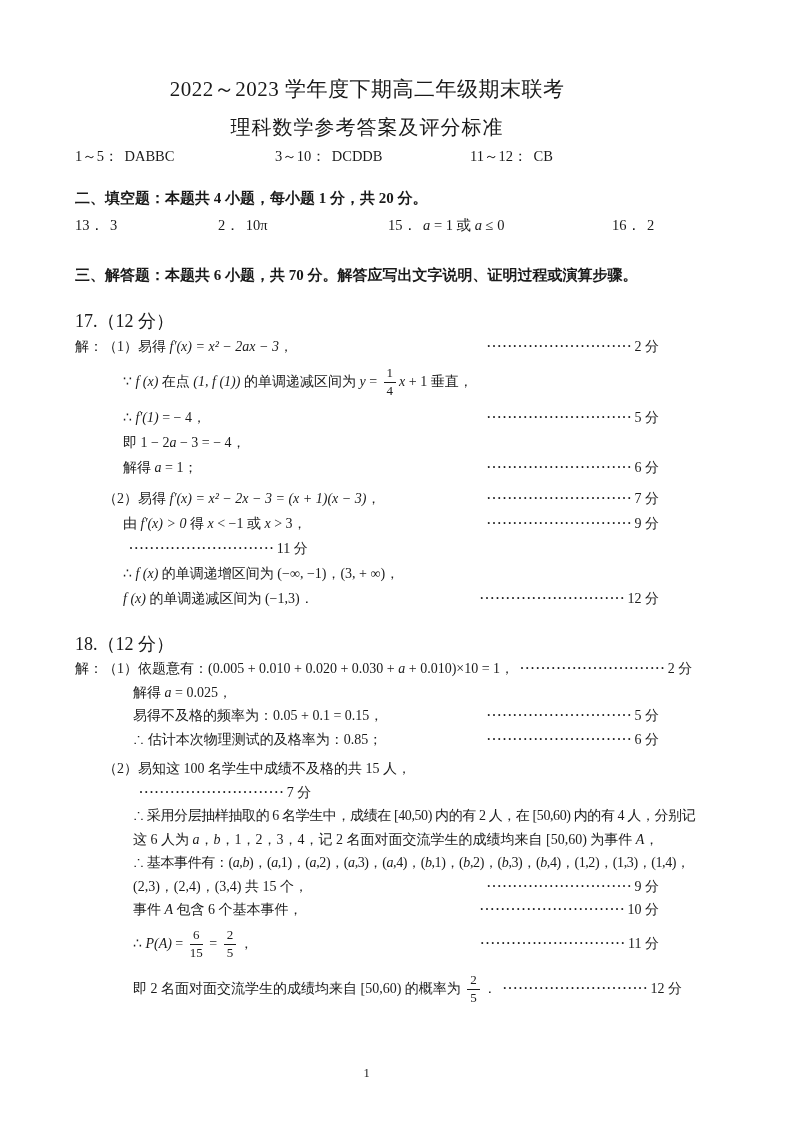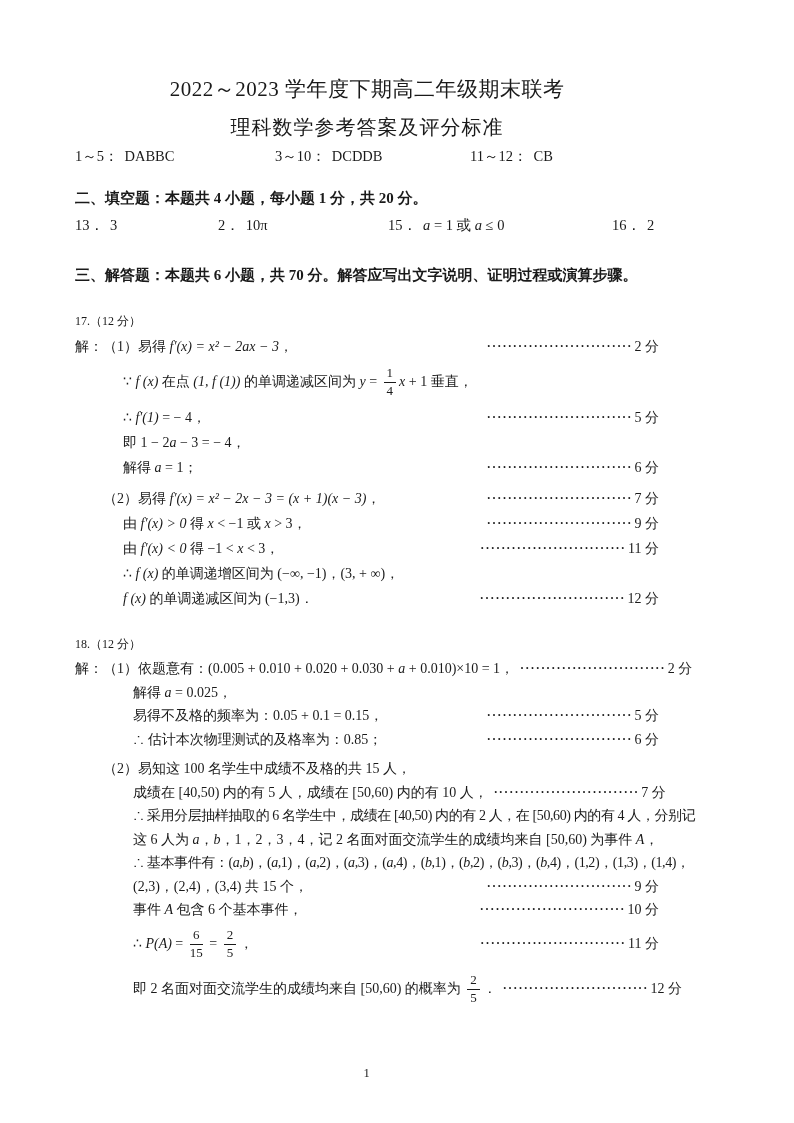--- a/index.html
+++ b/index.html
@@ -29,21 +29,21 @@
     padding-left: 28px; text-indent: -28px;
   }
   .sec-choice-heading { margin-top: 25px; }
   .sec-fill-heading { margin-top: 16px; }
   .sec-solution-heading { margin-top: 24px; }
   .ans-row { display: grid; font-size: 14.5px; line-height: 26px; margin-top: 1px; }
   .ans-row-choice { grid-template-columns: 200px 195px 1fr; }
   .ans-row-fill { grid-template-columns: 143px 170px 224px 1fr; }
   .ans-cell { white-space: nowrap; }
   .ans-label { margin-right: 6px; }
-  .q-number { font-size: 12px; line-height: 26px; }
+  .q-number { font-size: 18px; line-height: 26px; }
   .q17-block { margin-top: 20px; }
   .q18-block { margin-top: 20px; }
   .sline {
     display: flex; justify-content: space-between; align-items: baseline;
     font-size: 14px; line-height: 25px; white-space: nowrap;
   }
   .q18-block .sline { line-height: 23.5px; justify-content: space-between; }
   .sline.tall { align-items: center; height: 46px; }
   .q18-block .sline.tall { height: 45px; }
   .in0 { padding-left: 0; }
@@ -121,21 +121,20 @@
     </div>
     <div class="sline in1">
       <span class="mtext"><span>（2）易得 </span><span class="it">f′(x) = x² − 2x − 3 = (x + 1)(x − 3)</span><span>，</span></span>
       <span class="leader"><span class="dots">····························</span><span class="score-label">7 分</span></span>
     </div>
     <div class="sline in2">
       <span class="mtext"><span>由 </span><span class="it">f′(x) &gt; 0</span><span> 得 </span><span class="it">x</span><span> &lt; −1 或 </span><span class="it">x</span><span> &gt; 3，</span></span>
       <span class="leader"><span class="dots">····························</span><span class="score-label">9 分</span></span>
     </div>
     <div class="sline in2">
-      <span class="mtext"><span>由 </span><span class="it">f′(x) &lt; 0</span><span> 得 −1 &lt; </span><span class="it">x</span><span> &lt; 3，</span></span>
       <span class="leader"><span class="dots">····························</span><span class="score-label">11 分</span></span>
     </div>
     <div class="sline in2">
       <span class="mtext"><span>∴ </span><span class="it">f (x)</span><span> 的单调递增区间为 (−∞, −1)，(3, + ∞)，</span></span>
     </div>
     <div class="sline in2">
       <span class="mtext"><span class="it">f (x)</span><span> 的单调递减区间为 (−1,3)．</span></span>
       <span class="leader"><span class="dots">····························</span><span class="score-label">12 分</span></span>
     </div>
   </div>
@@ -155,21 +154,20 @@
       <span class="leader"><span class="dots">····························</span><span class="score-label">5 分</span></span>
     </div>
     <div class="sline in3">
       <span class="mtext"><span>∴ 估计本次物理测试的及格率为：0.85；</span></span>
       <span class="leader"><span class="dots">····························</span><span class="score-label">6 分</span></span>
     </div>
     <div class="sline in1">
       <span class="mtext"><span>（2）易知这 100 名学生中成绩不及格的共 15 人，</span></span>
     </div>
     <div class="sline in3">
-      <span class="mtext"><span>成绩在 [40,50) 内的有 5 人，成绩在 [50,60) 内的有 10 人，</span></span>
       <span class="leader"><span class="dots">····························</span><span class="score-label">7 分</span></span>
     </div>
     <div class="sline in3 tight">
       <span class="mtext"><span>∴ 采用分层抽样抽取的 6 名学生中，成绩在 [40,50) 内的有 2 人，在 [50,60) 内的有 4 人，分别记</span></span>
     </div>
     <div class="sline in3">
       <span class="mtext"><span>这 6 人为 </span><span class="it">a</span><span>，</span><span class="it">b</span><span>，1，2，3，4，记 2 名面对面交流学生的成绩均来自 [50,60) 为事件 </span><span class="it">A</span><span>，</span></span>
     </div>
     <div class="sline in3 tight">
       <span class="mtext"><span>∴ 基本事件有：(</span><span class="it">a</span><span>,</span><span class="it">b</span><span>)，(</span><span class="it">a</span><span>,1)，(</span><span class="it">a</span><span>,2)，(</span><span class="it">a</span><span>,3)，(</span><span class="it">a</span><span>,4)，(</span><span class="it">b</span><span>,1)，(</span><span class="it">b</span><span>,2)，(</span><span class="it">b</span><span>,3)，(</span><span class="it">b</span><span>,4)，(1,2)，(1,3)，(1,4)，</span></span>

